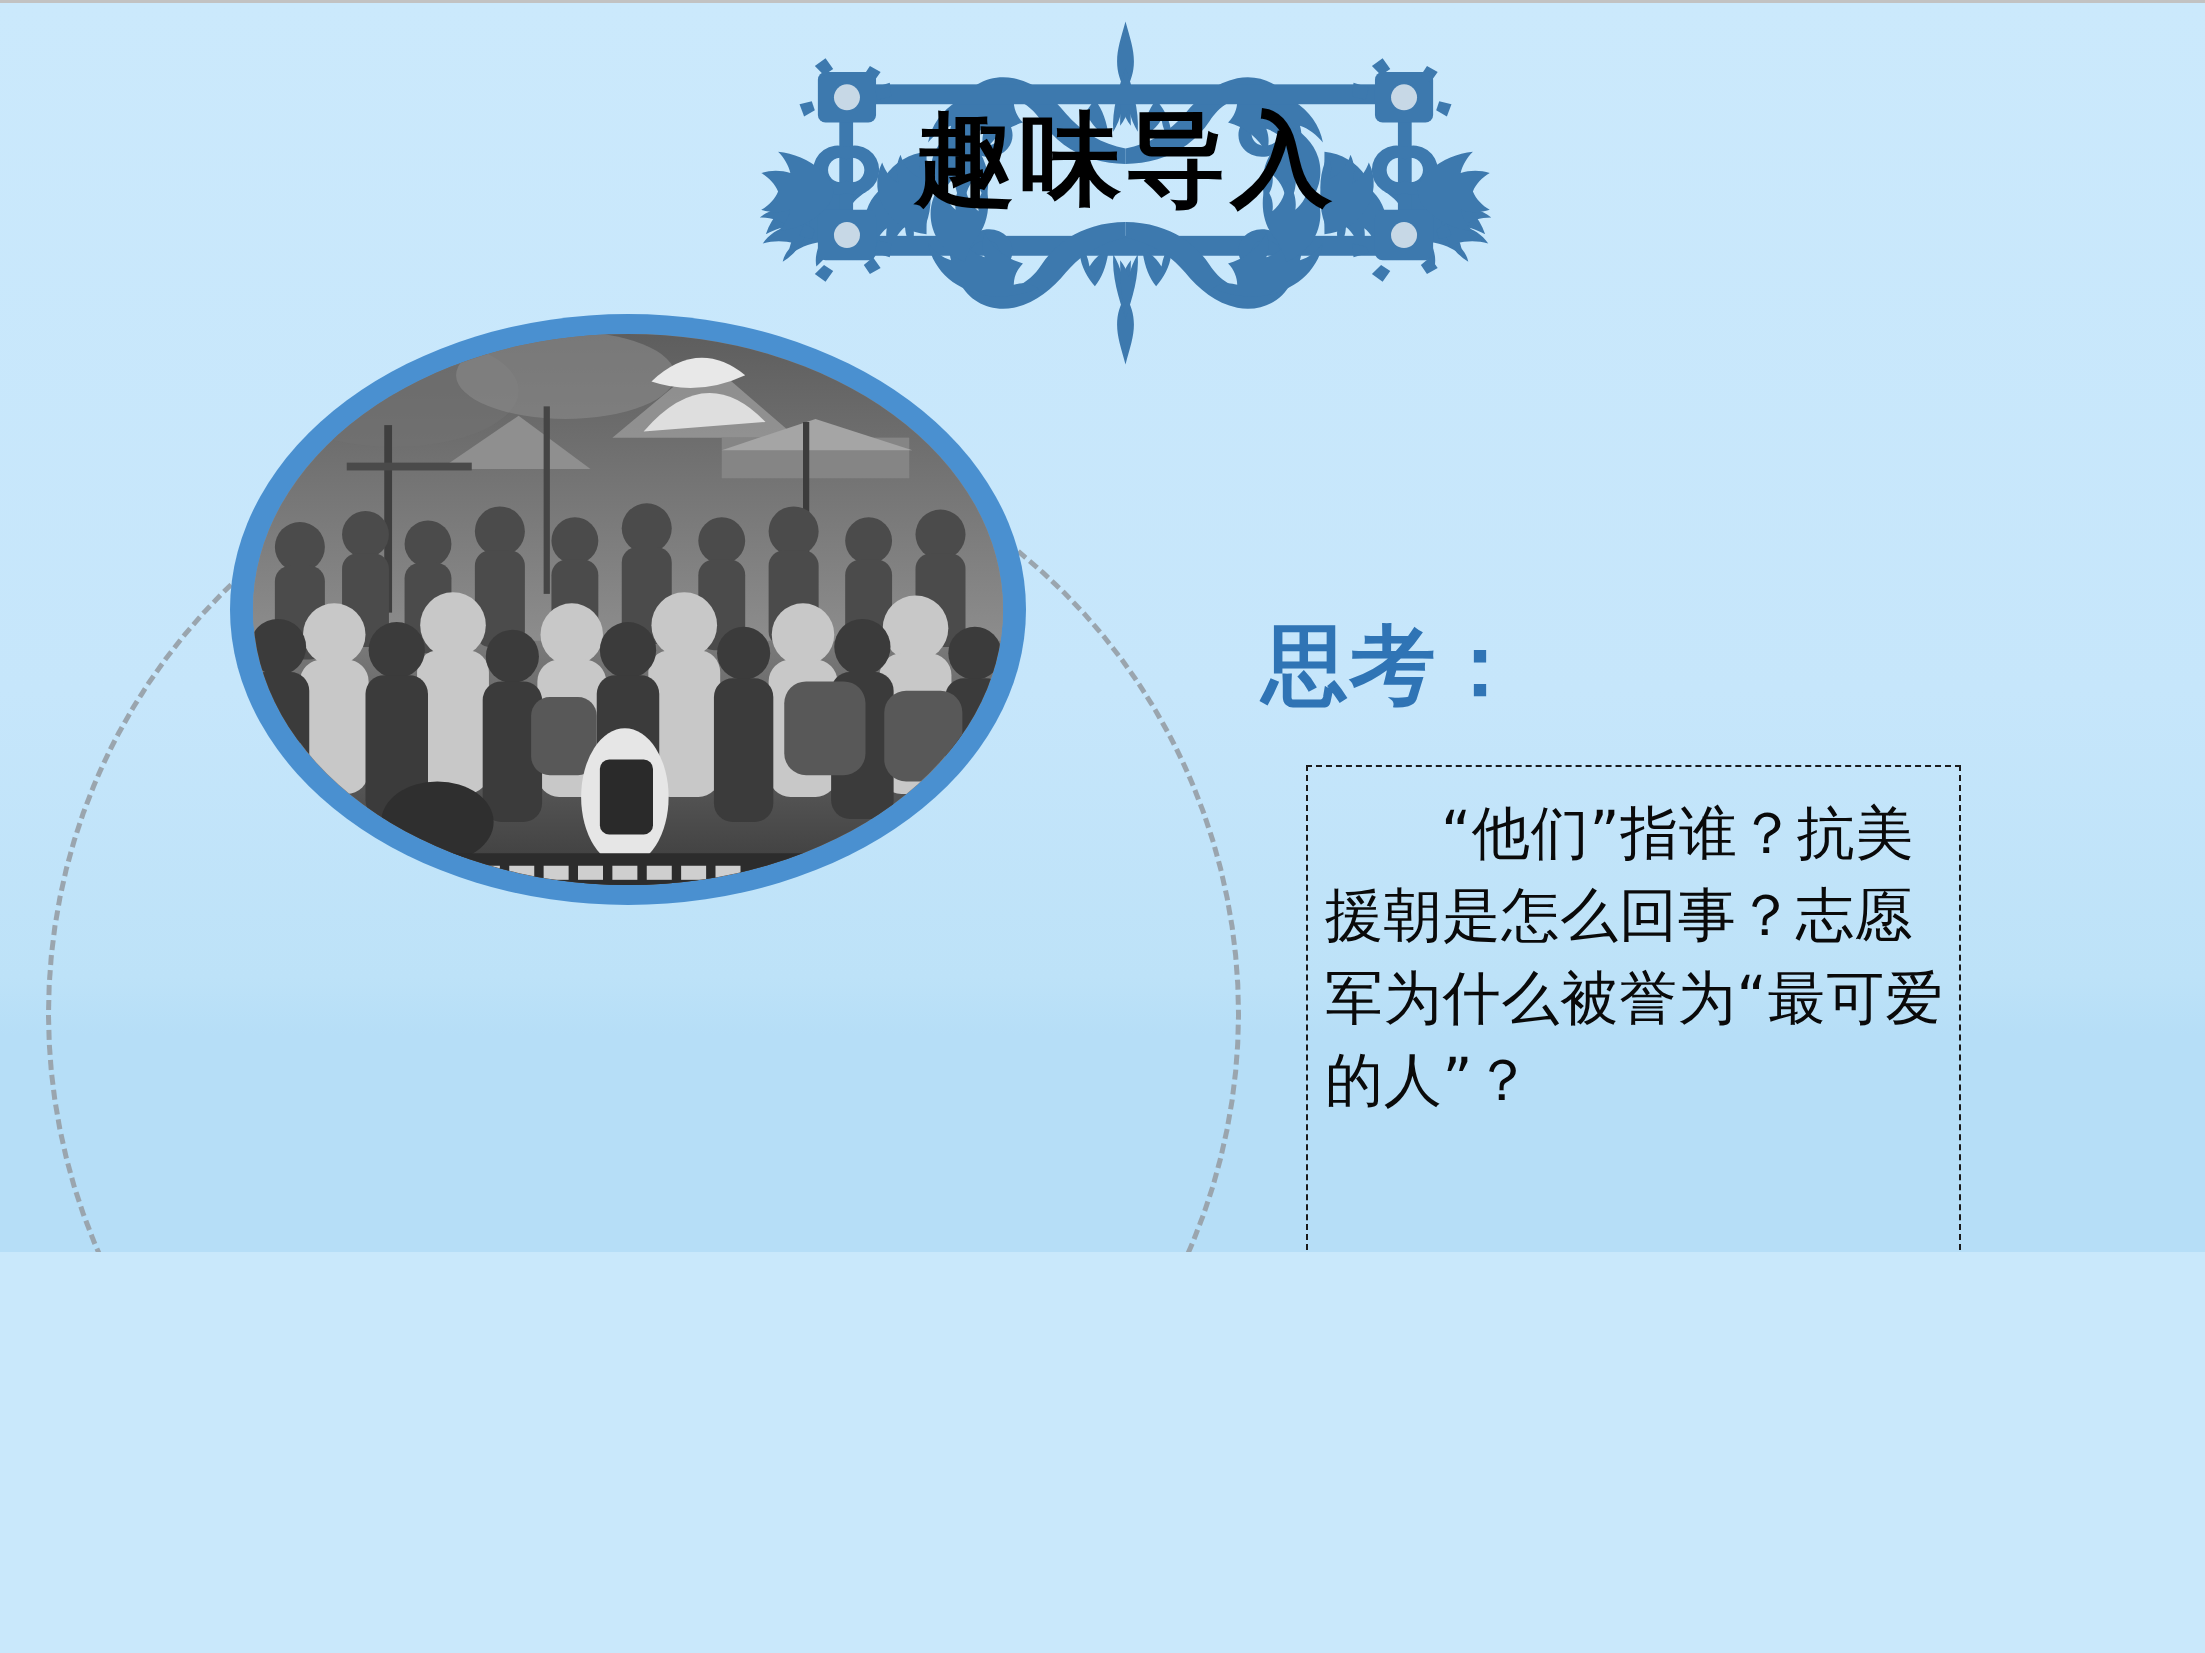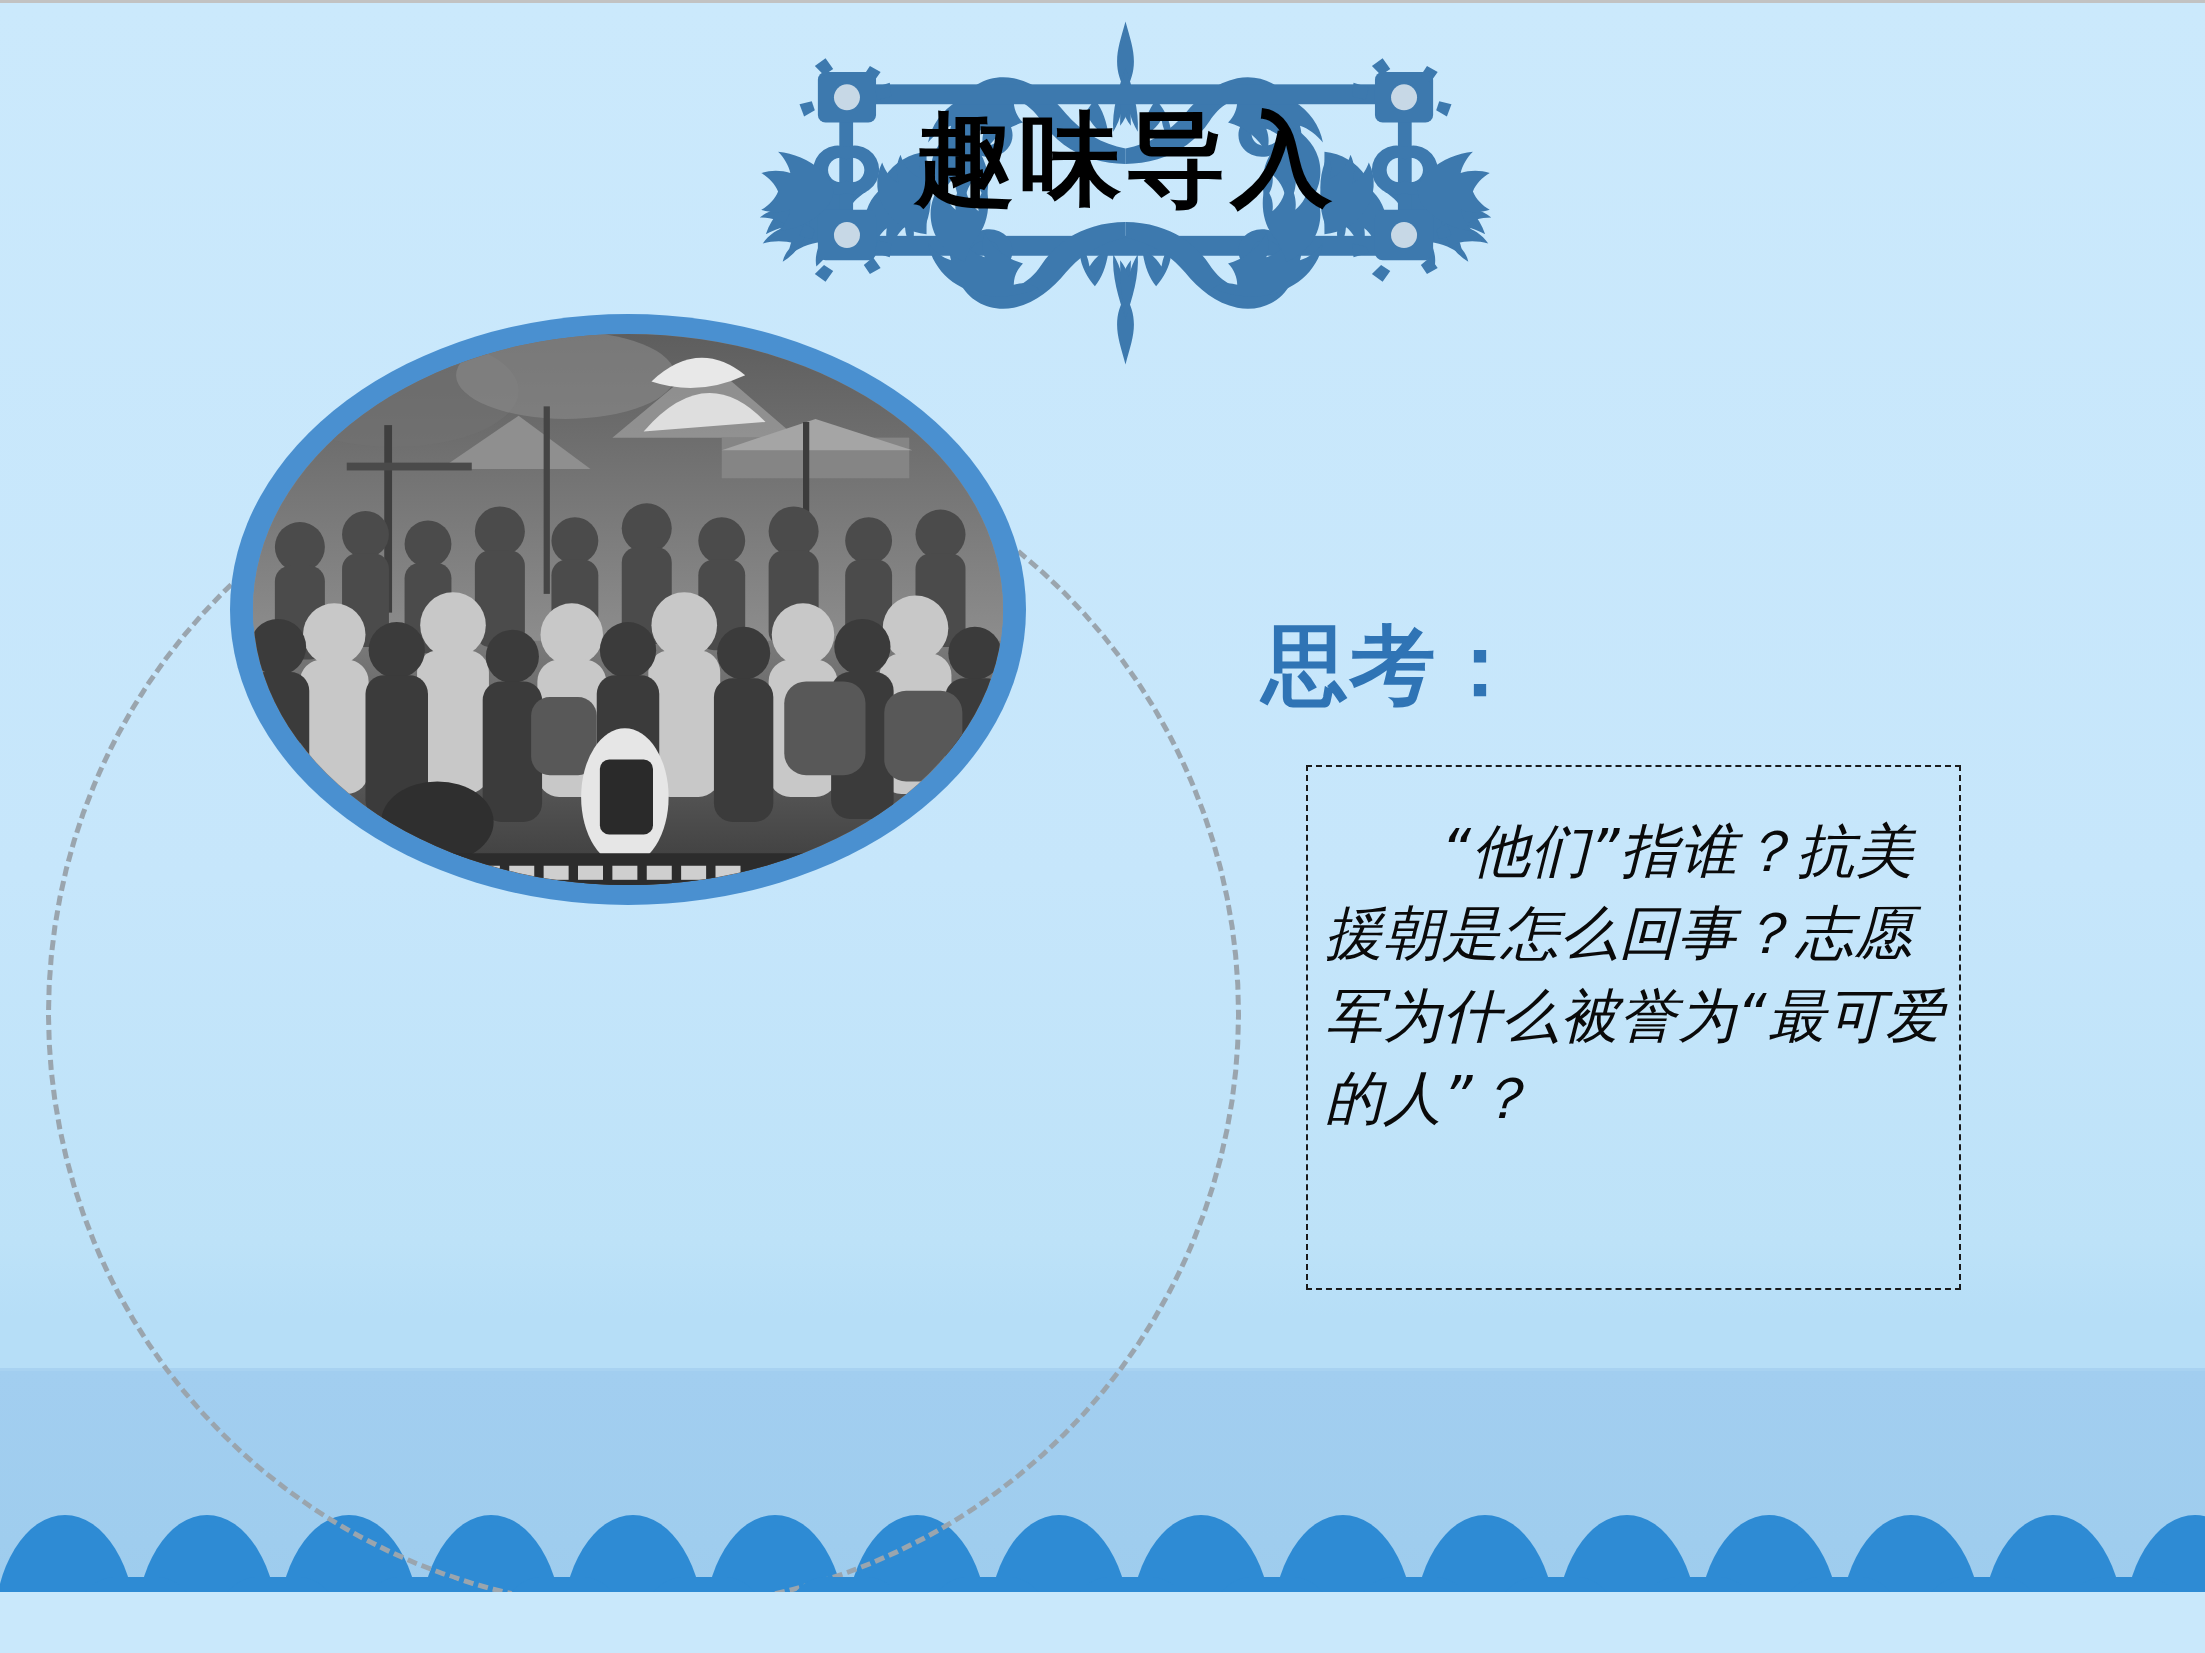--- a/index.html
+++ b/index.html
@@ -2,21 +2,21 @@
 <html style="font-size:12.3px"><head>
 <meta charset="utf-8">
 <style>
   html,body{margin:0;padding:0;}
   body{
     width:2205px;height:1654px;overflow:hidden;position:relative;
     font-family:"Liberation Sans","DejaVu Sans",sans-serif;
     background:#c9e8fb;
   }
   #slide{
-    position:absolute;left:0;top:0;width:2205px;height:1592px;overflow:hidden;
+    position:absolute;left:0;top:0;width:2205px;height:1252px;overflow:hidden;
     background:linear-gradient(to bottom,#cbe9fc 0%,#c6e6fb 55%,#bde2f8 78%,#b6def7 82.7%);
     border-top:3.1px solid #c2c2c2;
     box-sizing:border-box;
   }
   
   .band-lower{
     position:absolute;left:0;top:1368px;width:2205px;height:286px;
     background:linear-gradient(to bottom,#a2cef0 0%,#9fcdee 60%,#9ccbed 100%);
   }
   .band-seam{position:absolute;left:0;top:1365px;width:2205px;height:3.8px;background:#a8d2f1;}
@@ -81,26 +81,25 @@
     font-size:86px;font-weight:700;color:#2f74b5;letter-spacing:1.5px;
     font-family:"DejaVu Sans","Liberation Sans",sans-serif;
   }
 
   
   #qbox{
     position:absolute;left:1306px;top:762px;width:655px;height:525px;
     border:2.3px dashed #1b1b1b;box-sizing:border-box;
   }
   #qtext{
-    position:absolute;left:1325px;top:807px;width:628px;
+    position:absolute;left:1325px;top:789px;width:628px;
     font-size:58px;line-height:1.42;color:#0a0a0a;font-weight:500;
     text-indent:2em;
     font-family:"DejaVu Sans","Liberation Sans",sans-serif;
     letter-spacing:0.8px;
-    font-style:italic;
   }
 </style>
 </head>
 <body>
 
 <div id="slide">
 
   <div class="band-seam"></div>
   <div class="band-lower"></div>
 

